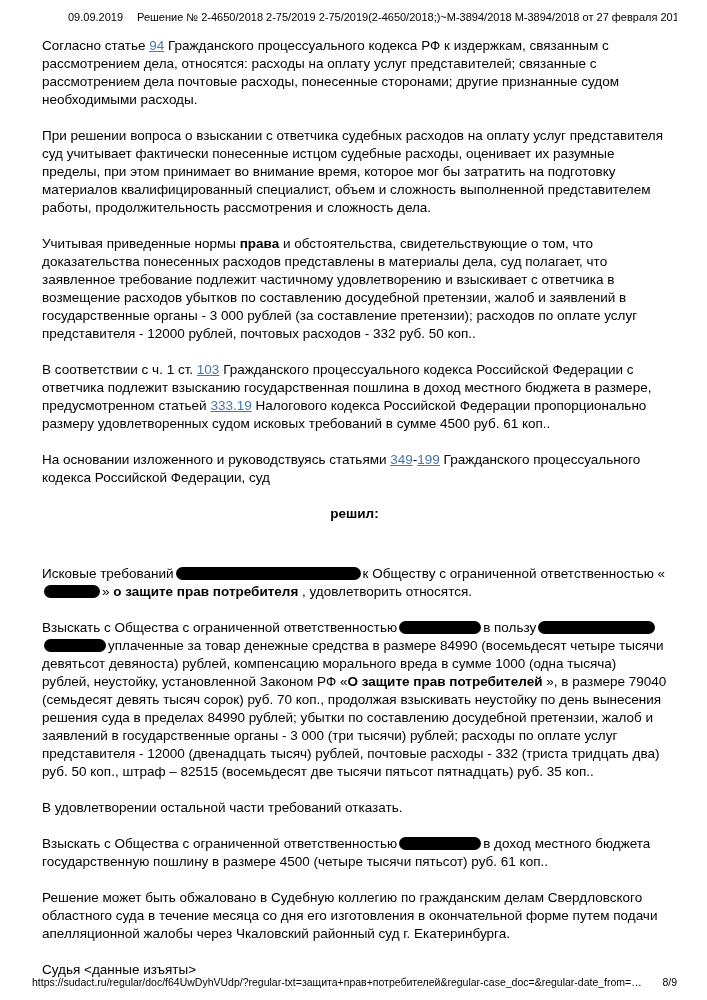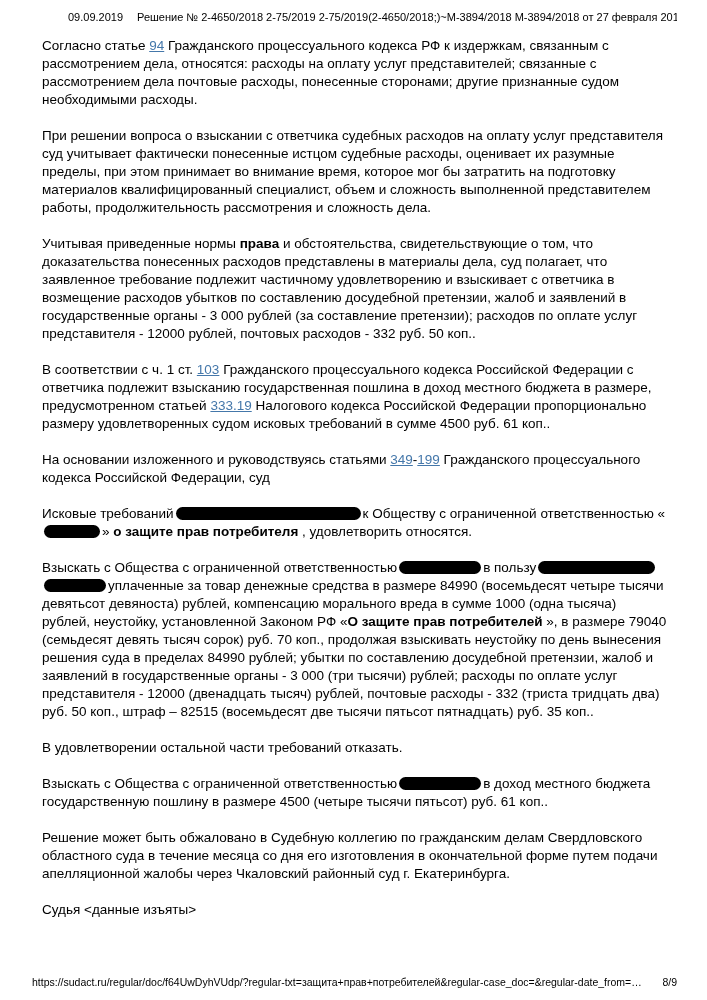--- a/index.html
+++ b/index.html
@@ -47,20 +47,21 @@
   <span class="header-title">Решение № 2-4650/2018 2-75/2019 2-75/2019(2-4650/2018;)~М-3894/2018 М-3894/2018 от 27 февраля 2019 г. по делу № 2-4…</span>
 </header>
 
 <main class="doc">
 
     <p class="para"><span>Согласно статье </span><a class="statute" href="#">94</a><span> Гражданского процессуального кодекса РФ к издержкам, связанным с рассмотрением дела, относятся: расходы на оплату услуг представителей; связанные с рассмотрением дела почтовые расходы, понесенные сторонами; другие признанные судом необходимыми расходы.</span></p>
     <p class="para"><span>При решении вопроса о взыскании с ответчика судебных расходов на оплату услуг представителя суд учитывает фактически понесенные истцом судебные расходы, оценивает их разумные пределы, при этом принимает во внимание время, которое мог бы затратить на подготовку материалов квалифицированный специалист, объем и сложность выполненной представителем работы, продолжительность рассмотрения и сложность дела.</span></p>
     <p class="para"><span>Учитывая приведенные нормы </span><b class="hl">права</b><span> и обстоятельства, свидетельствующие о том, что доказательства понесенных расходов представлены в материалы дела, суд полагает, что заявленное требование подлежит частичному удовлетворению и взыскивает с ответчика в возмещение расходов убытков по составлению досудебной претензии, жалоб и заявлений в государственные органы - 3 000 рублей (за составление претензии); расходов по оплате услуг представителя - 12000 рублей, почтовых расходов - 332 руб. 50 коп..</span></p>
     <p class="para"><span>В соответствии с ч. 1 ст. </span><a class="statute" href="#">103</a><span> Гражданского процессуального кодекса Российской Федерации с ответчика подлежит взысканию государственная пошлина в доход местного бюджета в размере, предусмотренном статьей </span><a class="statute" href="#">333.19</a><span> Налогового кодекса Российской Федерации пропорционально размеру удовлетворенных судом исковых требований в сумме 4500 руб. 61 коп..</span></p>
     <p class="para"><span>На основании изложенного и руководствуясь статьями </span><a class="statute" href="#">349</a><span>-</span><a class="statute" href="#">199</a><span> Гражданского процессуального кодекса Российской Федерации, суд</span></p>
+    <p class="para operative"><span>решил:</span></p>
     <p class="para"><span>Исковые требований</span><span class="redact" style="width: 185px;"></span><span>к Обществу с ограниченной ответственностью «</span><span class="redact" style="width: 56px;"></span><span>» </span><b class="hl">о защите прав потребителя</b><span> , удовлетворить относятся.</span></p>
     <p class="para"><span>Взыскать с Общества с ограниченной ответственностью</span><span class="redact" style="width: 82px;"></span><span>в пользу</span><span class="redact" style="width: 117px;"></span><span class="redact" style="width: 62px;"></span><span>уплаченные за товар денежные средства в размере 84990 (восемьдесят четыре тысячи девятьсот девяноста) рублей, компенсацию морального вреда в сумме 1000 (одна тысяча) рублей, неустойку, установленной Законом РФ «</span><b class="hl">О защите прав потребителей</b><span> », в размере 79040 (семьдесят девять тысяч сорок) руб. 70 коп., продолжая взыскивать неустойку по день вынесения решения суда в пределах 84990 рублей; убытки по составлению досудебной претензии, жалоб и заявлений в государственные органы - 3 000 (три тысячи) рублей; расходы по оплате услуг представителя - 12000 (двенадцать тысяч) рублей, почтовые расходы - 332 (триста тридцать два) руб. 50 коп., штраф – 82515 (восемьдесят две тысячи пятьсот пятнадцать) руб. 35 коп..</span></p>
     <p class="para"><span>В удовлетворении остальной части требований отказать.</span></p>
     <p class="para"><span>Взыскать с Общества с ограниченной ответственностью</span><span class="redact" style="width: 82px;"></span><span>в доход местного бюджета государственную пошлину в размере 4500 (четыре тысячи пятьсот) руб. 61 коп..</span></p>
     <p class="para"><span>Решение может быть обжаловано в Судебную коллегию по гражданским делам Свердловского областного суда в течение месяца со дня его изготовления в окончательной форме путем подачи апелляционной жалобы через Чкаловский районный суд г. Екатеринбурга.</span></p>
     <p class="para"><span>Судья &lt;данные изъяты&gt;</span></p>
 </main>
 
 <footer class="print-footer">
   <span class="footer-url">https://sudact.ru/regular/doc/f64UwDyhVUdp/?regular-txt=защита+прав+потребителей&amp;regular-case_doc=&amp;regular-date_from=&amp;regular-date_t…</span>

